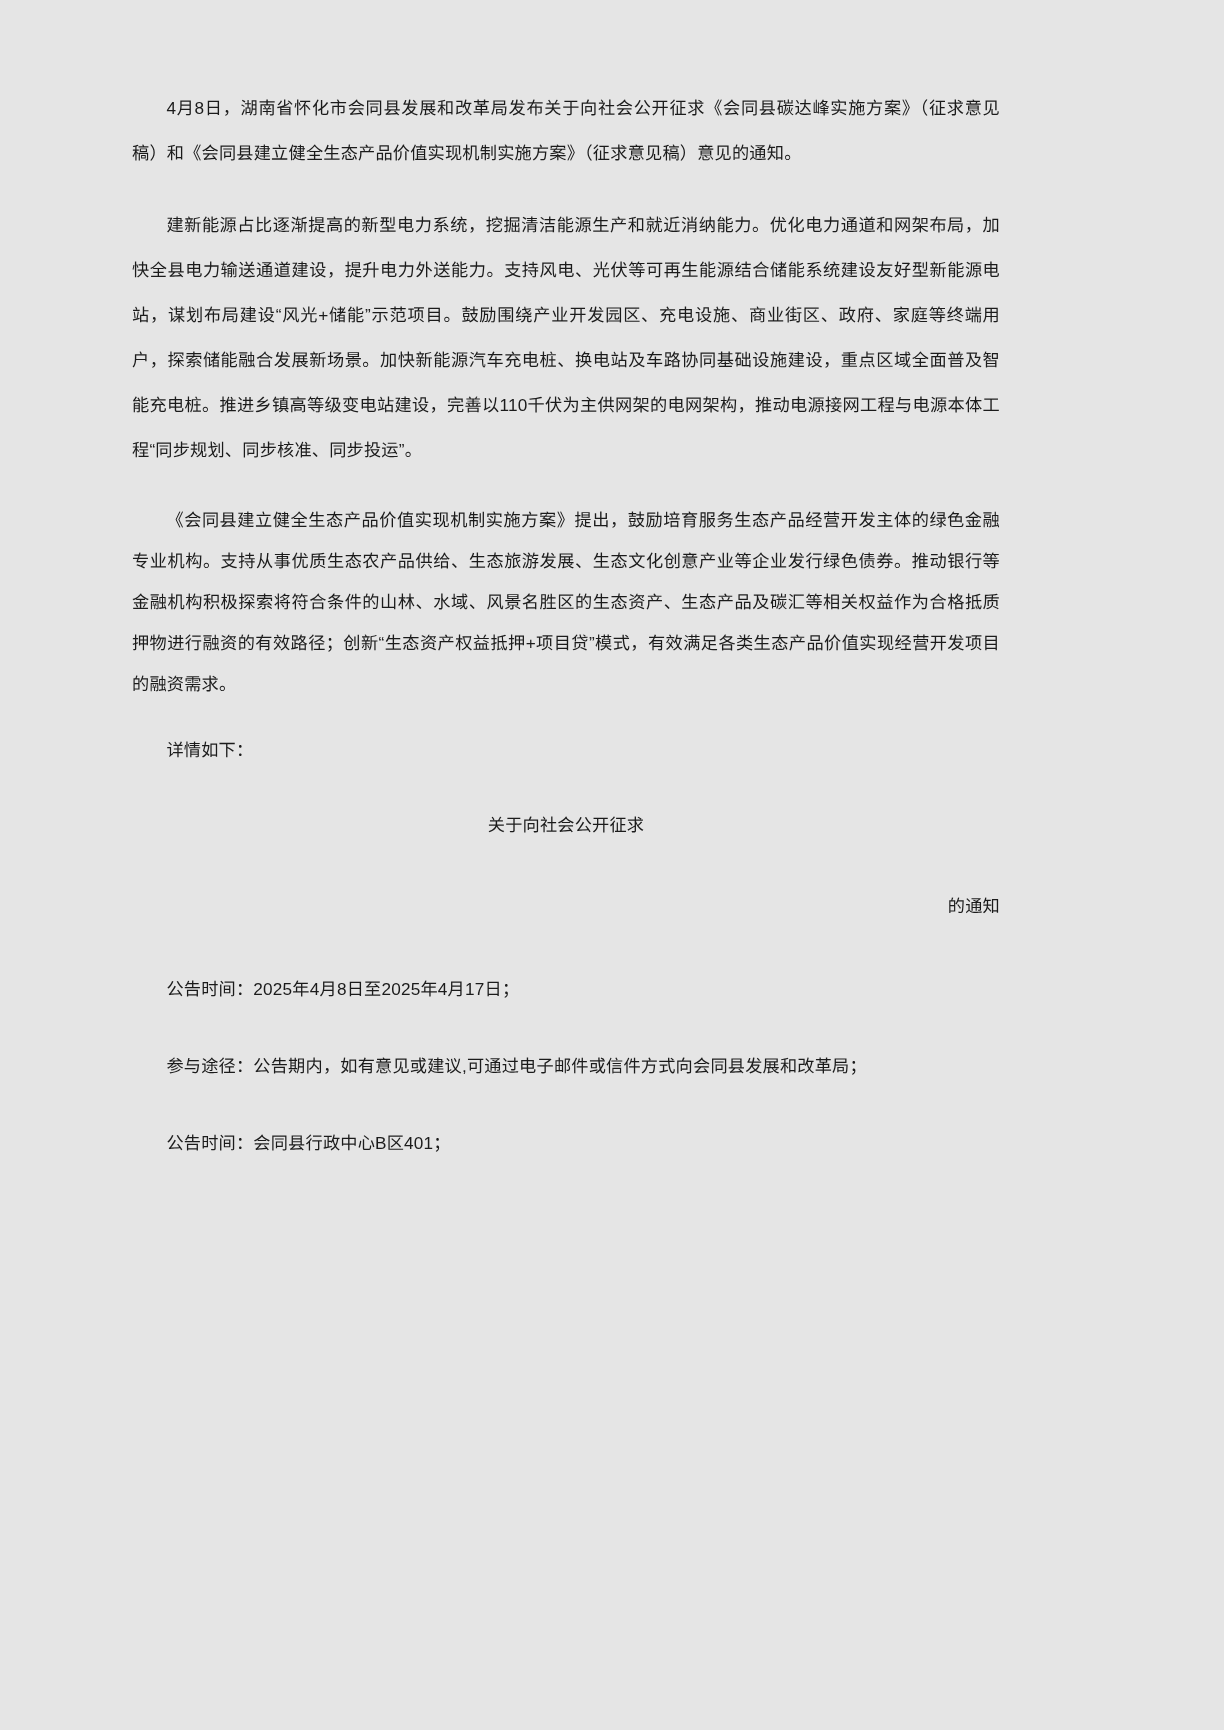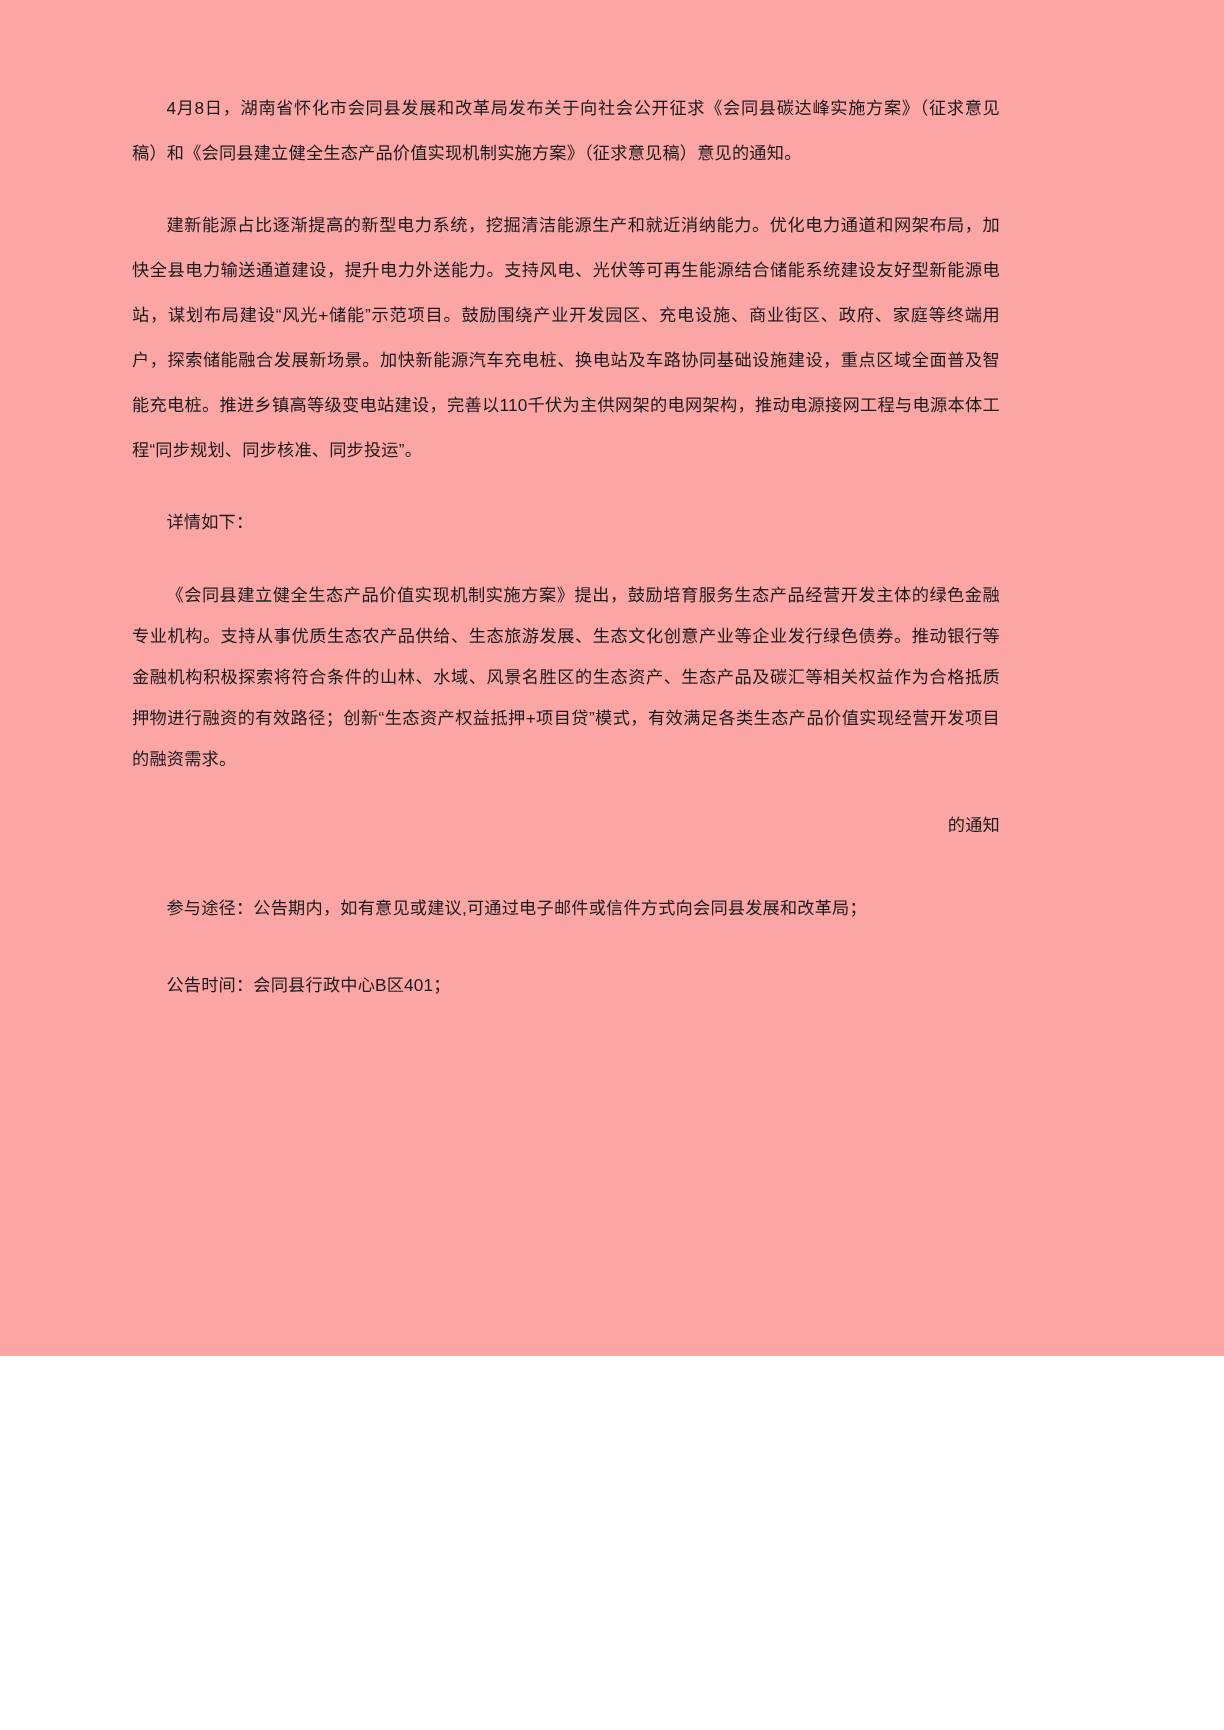--- a/index.html
+++ b/index.html
@@ -8,23 +8,23 @@
     padding: 0;
     background: #ffffff;
   }
   body {
     font-family: "Liberation Sans", "DejaVu Sans", sans-serif;
     color: #1b1b1b;
   }
   .page {
     position: relative;
     width: 1224px;
-    height: 1356px;
+    height: 1730px;
     margin: 0 auto;
-    background: #fca5a5;
+    background: #e5e5e5;
     box-sizing: border-box;
     overflow: hidden;
   }
   .content {
     position: absolute;
     left: 132px;
     top: 86px;
     width: 868px;
   }
 
@@ -92,31 +92,33 @@
 <body>
 
 <div class="page">
   <div class="content">
 
     <p class="para">4月8日，湖南省怀化市会同县发展和改革局发布关于向社会公开征求《会同县碳达峰实施方案》（征求意见稿）和《会同县建立健全生态产品价值实现机制实施方案》（征求意见稿）意见的通知。</p>
 
 
     <p class="para">建新能源占比逐渐提高的新型电力系统，挖掘清洁能源生产和就近消纳能力。优化电力通道和网架布局，加快全县电力输送通道建设，提升电力外送能力。支持风电、光伏等可再生能源结合储能系统建设友好型新能源电站，谋划布局建设“风光+储能”示范项目。鼓励围绕产业开发园区、充电设施、商业街区、政府、家庭等终端用户，探索储能融合发展新场景。加快新能源汽车充电桩、换电站及车路协同基础设施建设，重点区域全面普及智能充电桩。推进乡镇高等级变电站建设，完善以110千伏为主供网架的电网架构，推动电源接网工程与电源本体工程“同步规划、同步核准、同步投运”。</p>
 
+    <p class="para tight">《会同县建立健全生态产品价值实现机制实施方案》提出，鼓励培育服务生态产品经营开发主体的绿色金融专业机构。支持从事优质生态农产品供给、生态旅游发展、生态文化创意产业等企业发行绿色债券。推动银行等金融机构积极探索将符合条件的山林、水域、风景名胜区的生态资产、生态产品及碳汇等相关权益作为合格抵质押物进行融资的有效路径；创新“生态资产权益抵押+项目贷”模式，有效满足各类生态产品价值实现经营开发项目的融资需求。</p>
+
     <p class="para short">详情如下：</p>
 
-    <p class="para tight">《会同县建立健全生态产品价值实现机制实施方案》提出，鼓励培育服务生态产品经营开发主体的绿色金融专业机构。支持从事优质生态农产品供给、生态旅游发展、生态文化创意产业等企业发行绿色债券。推动银行等金融机构积极探索将符合条件的山林、水域、风景名胜区的生态资产、生态产品及碳汇等相关权益作为合格抵质押物进行融资的有效路径；创新“生态资产权益抵押+项目贷”模式，有效满足各类生态产品价值实现经营开发项目的融资需求。</p>
-
+    <p class="heading heading-lead">关于向社会公开征求</p>
 
     <div class="heading heading-main">
       <span class="line-2">的通知</span>
     </div>
 
 
     <div class="spacer-sm"></div>
 
+    <p class="detail">公告时间：2025年4月8日至2025年4月17日；</p>
 
     <p class="detail">参与途径：公告期内，如有意见或建议,可通过电子邮件或信件方式向会同县发展和改革局；</p>
 
     <p class="detail">公告时间：会同县行政中心B区401；</p>
 
   </div>
 </div>
 
 </body></html>

